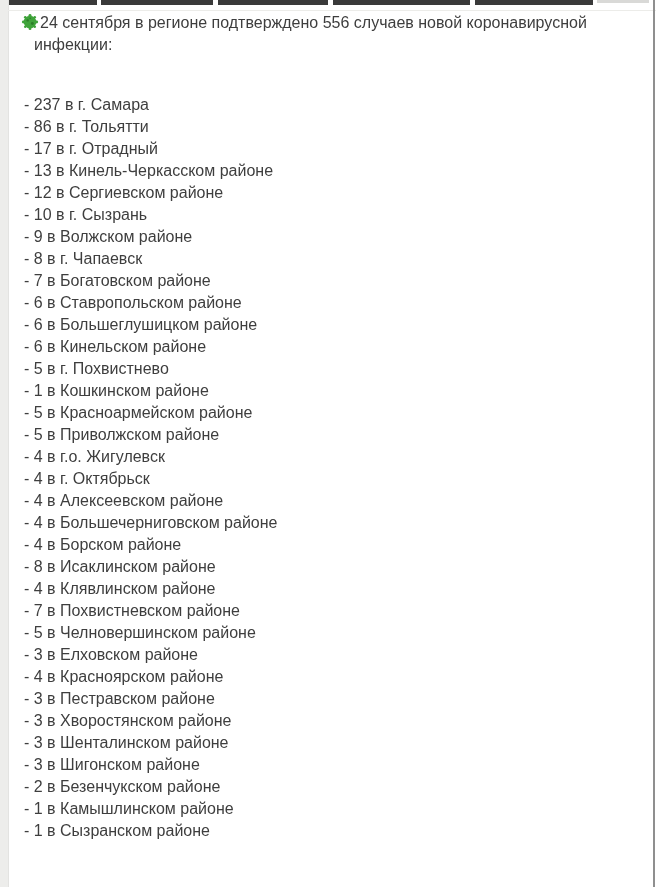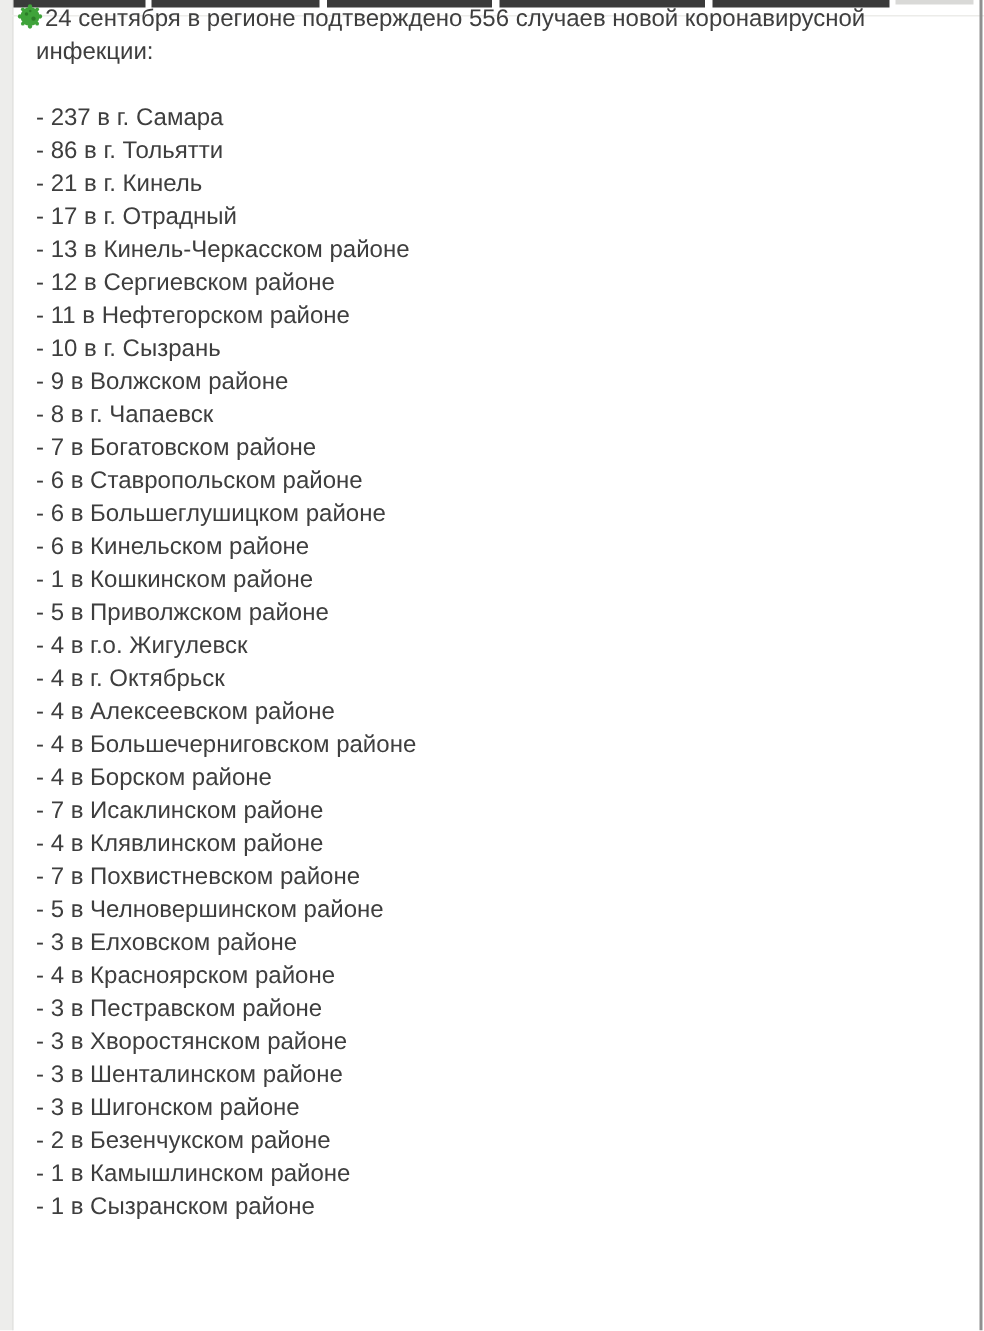--- a/index.html
+++ b/index.html
@@ -55,34 +55,34 @@
   .top-frag.f6 { left: 597px; width: 52px; }
 
   .content {
     position: absolute;
     left: 24px; top: 2px;
     width: 578px;
     font-size: 16px;
     line-height: 22px;
   }
   .headline {
-    margin: 0;
+    margin: 10px;
   }
   .microbe {
     display: inline-block;
     width: 18px; height: 18px;
     margin-left: -13px;
     margin-right: 1px;
     vertical-align: -3px;
   }
   .microbe .body-fill { fill: var(--icon-green, #3fa33a); }
   .microbe .spot-fill { fill: var(--icon-green-dark, #2c7d28); }
 
   .case-list {
-    margin-top: 22px;
+    margin-top: 38px;
   }
   .case-list .row {
     height: 22px;
     white-space: nowrap;
   }
 </style>
 </head>
 <body style="--text-color: #3e3e3e; --gutter-color: #ededeb; --scrollbar-color: #8f8f8f; --frag-dark: #3a3a3a; --icon-green: #3fa33a; --icon-green-dark: #2c7d28;">
 
 <div class="gutter-left"></div>
@@ -115,40 +115,40 @@
           <circle cx="12.6" cy="11.6" r="1.6"></circle>
           <circle cx="10.2" cy="5.9" r="0.9"></circle>
         </g>
       </svg>
     </span><span>24 сентября в регионе подтверждено 556 случаев новой коронавирусной инфекции:</span>
   </p>
 
   <div class="case-list">
       <div class="row">- 237 в г. Самара</div>
       <div class="row">- 86 в г. Тольятти</div>
-      <div class="row">- 21 в г. Кинель</div>
       <div class="row">- 17 в г. Отрадный</div>
       <div class="row">- 13 в Кинель-Черкасском районе</div>
       <div class="row">- 12 в Сергиевском районе</div>
-      <div class="row">- 11 в Нефтегорском районе</div>
       <div class="row">- 10 в г. Сызрань</div>
       <div class="row">- 9 в Волжском районе</div>
       <div class="row">- 8 в г. Чапаевск</div>
       <div class="row">- 7 в Богатовском районе</div>
       <div class="row">- 6 в Ставропольском районе</div>
       <div class="row">- 6 в Большеглушицком районе</div>
       <div class="row">- 6 в Кинельском районе</div>
+      <div class="row">- 5 в г. Похвистнево</div>
       <div class="row">- 1 в Кошкинском районе</div>
+      <div class="row">- 5 в Красноармейском районе</div>
       <div class="row">- 5 в Приволжском районе</div>
       <div class="row">- 4 в г.о. Жигулевск</div>
       <div class="row">- 4 в г. Октябрьск</div>
       <div class="row">- 4 в Алексеевском районе</div>
       <div class="row">- 4 в Большечерниговском районе</div>
       <div class="row">- 4 в Борском районе</div>
-      <div class="row">- 7 в Исаклинском районе</div>
+      <div class="row">- 8 в Исаклинском районе</div>
       <div class="row">- 4 в Клявлинском районе</div>
       <div class="row">- 7 в Похвистневском районе</div>
       <div class="row">- 5 в Челновершинском районе</div>
       <div class="row">- 3 в Елховском районе</div>
       <div class="row">- 4 в Красноярском районе</div>
       <div class="row">- 3 в Пестравском районе</div>
       <div class="row">- 3 в Хворостянском районе</div>
       <div class="row">- 3 в Шенталинском районе</div>
       <div class="row">- 3 в Шигонском районе</div>
       <div class="row">- 2 в Безенчукском районе</div>

